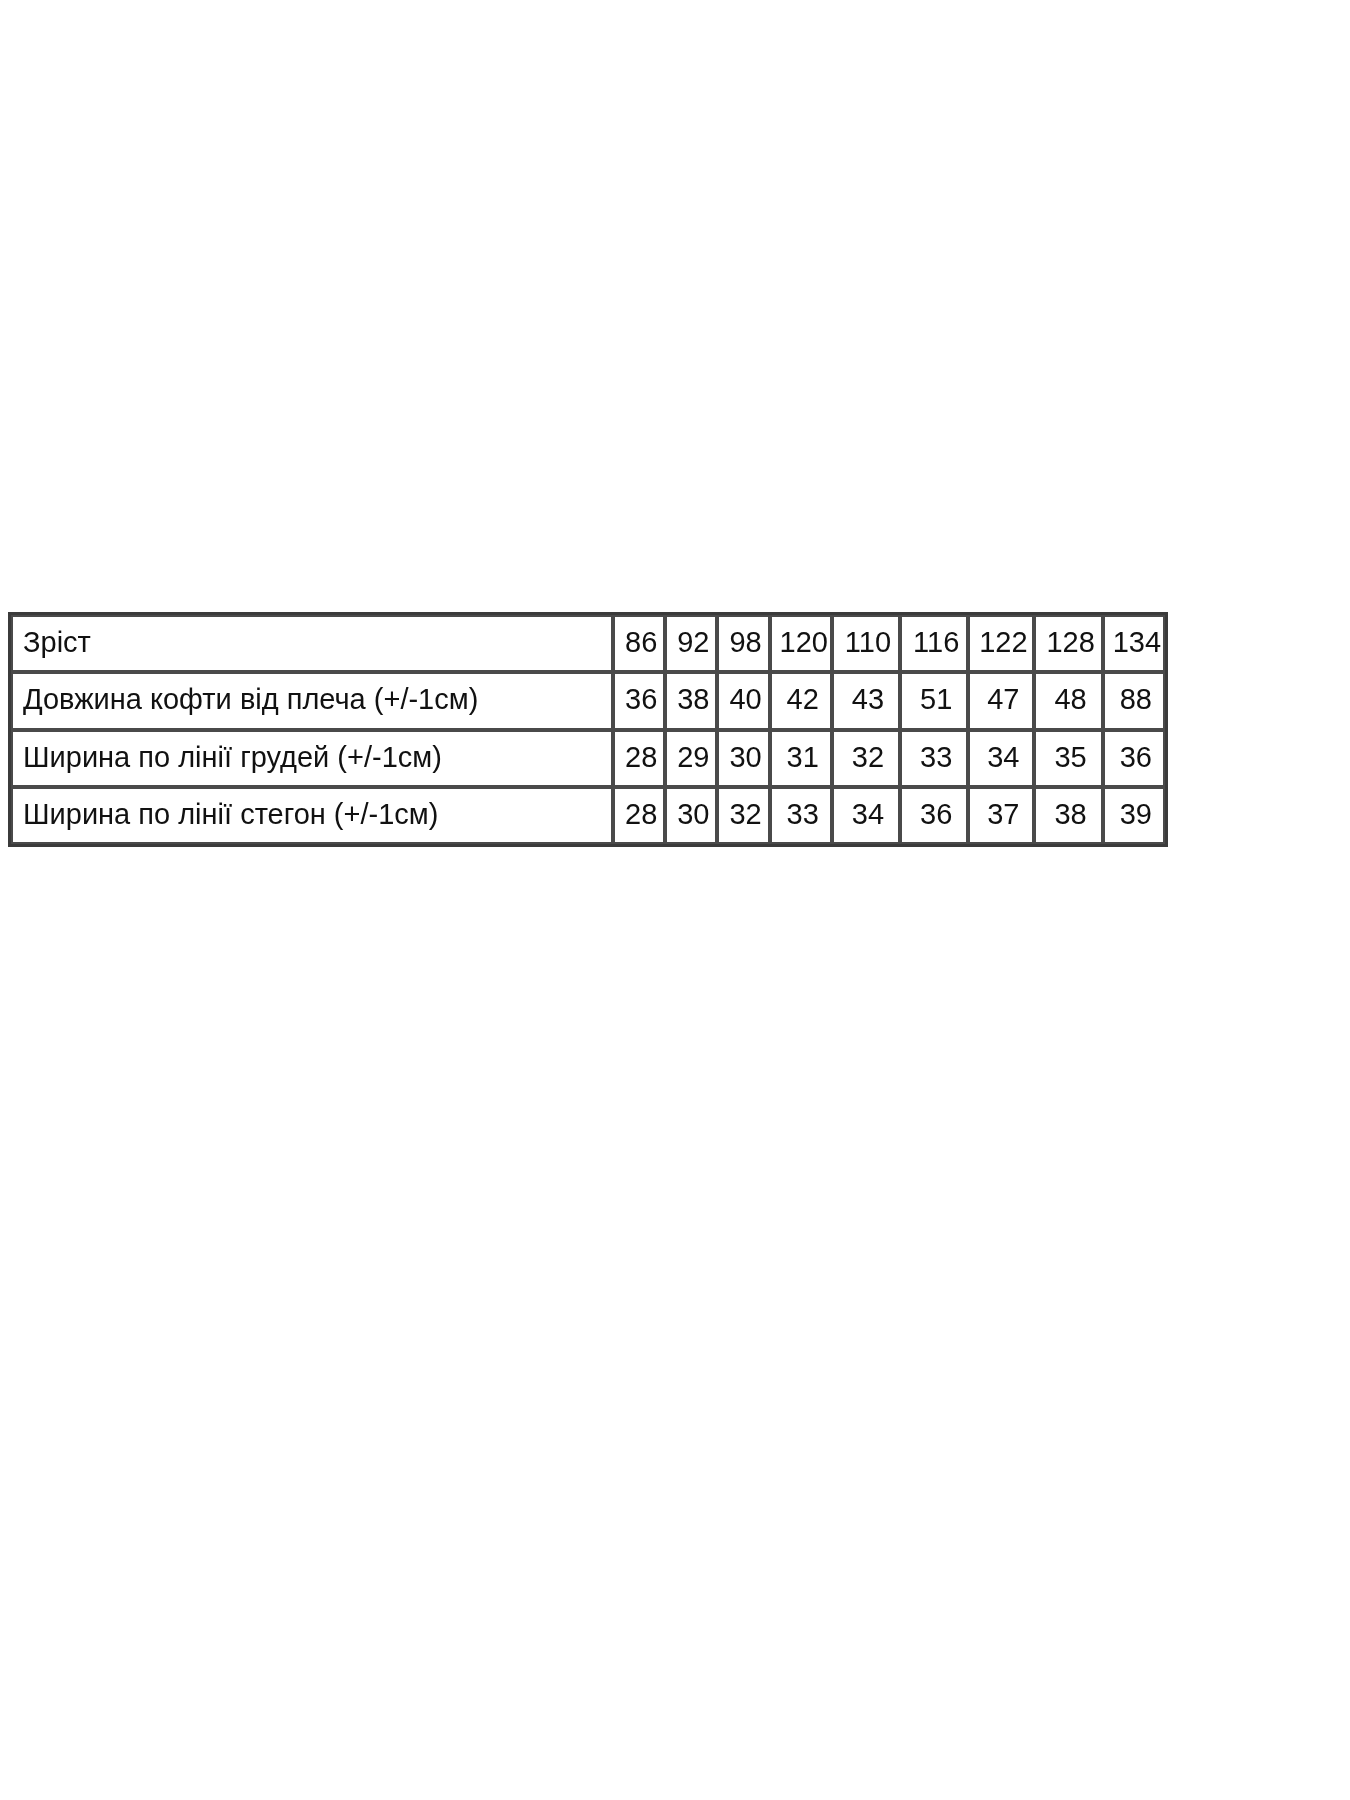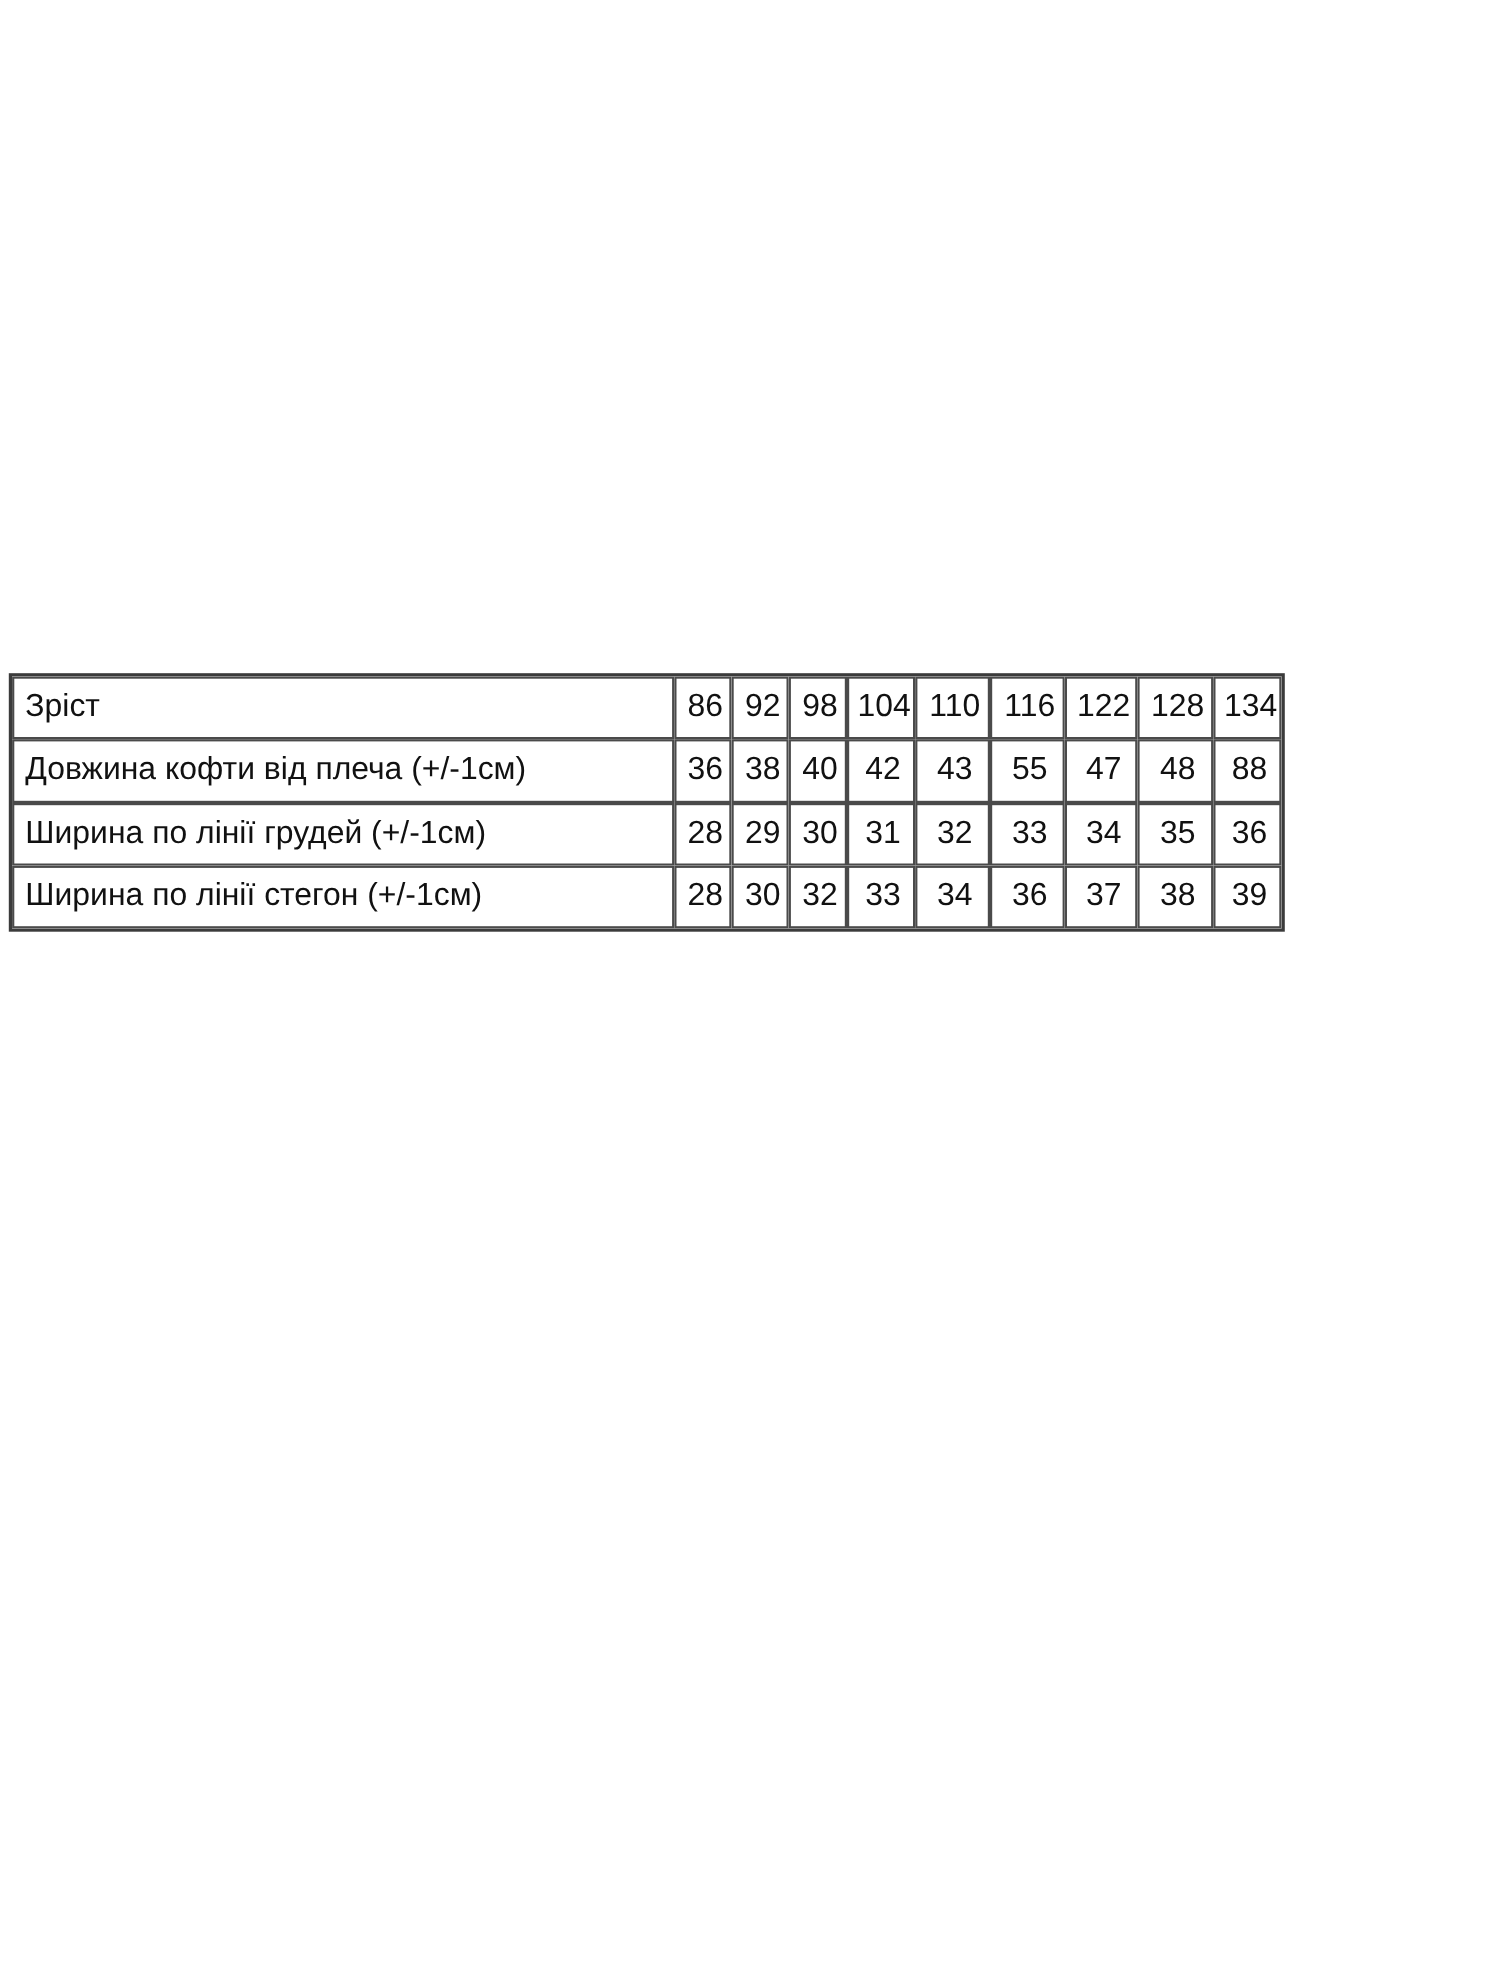--- a/index.html
+++ b/index.html
@@ -87,35 +87,35 @@
         <col class="c-v6">
         <col class="c-v7">
         <col class="c-v8">
       </colgroup>
       <tbody>
         <tr>
           <td class="label">Зріст</td>
           <td class="val">86</td>
           <td class="val">92</td>
           <td class="val">98</td>
-          <td class="val">104</td>
+          <td class="val">120</td>
           <td class="val">110</td>
           <td class="val">116</td>
           <td class="val">122</td>
           <td class="val">128</td>
           <td class="val">134</td>
         </tr>
         <tr>
           <td class="label">Довжина кофти від плеча (+/-1см)</td>
           <td class="val">36</td>
           <td class="val">38</td>
           <td class="val">40</td>
           <td class="val">42</td>
           <td class="val">43</td>
-          <td class="val">55</td>
+          <td class="val">51</td>
           <td class="val">47</td>
           <td class="val">48</td>
           <td class="val">88</td>
         </tr>
         <tr>
           <td class="label">Ширина по лінії грудей (+/-1см)</td>
           <td class="val">28</td>
           <td class="val">29</td>
           <td class="val">30</td>
           <td class="val">31</td>

